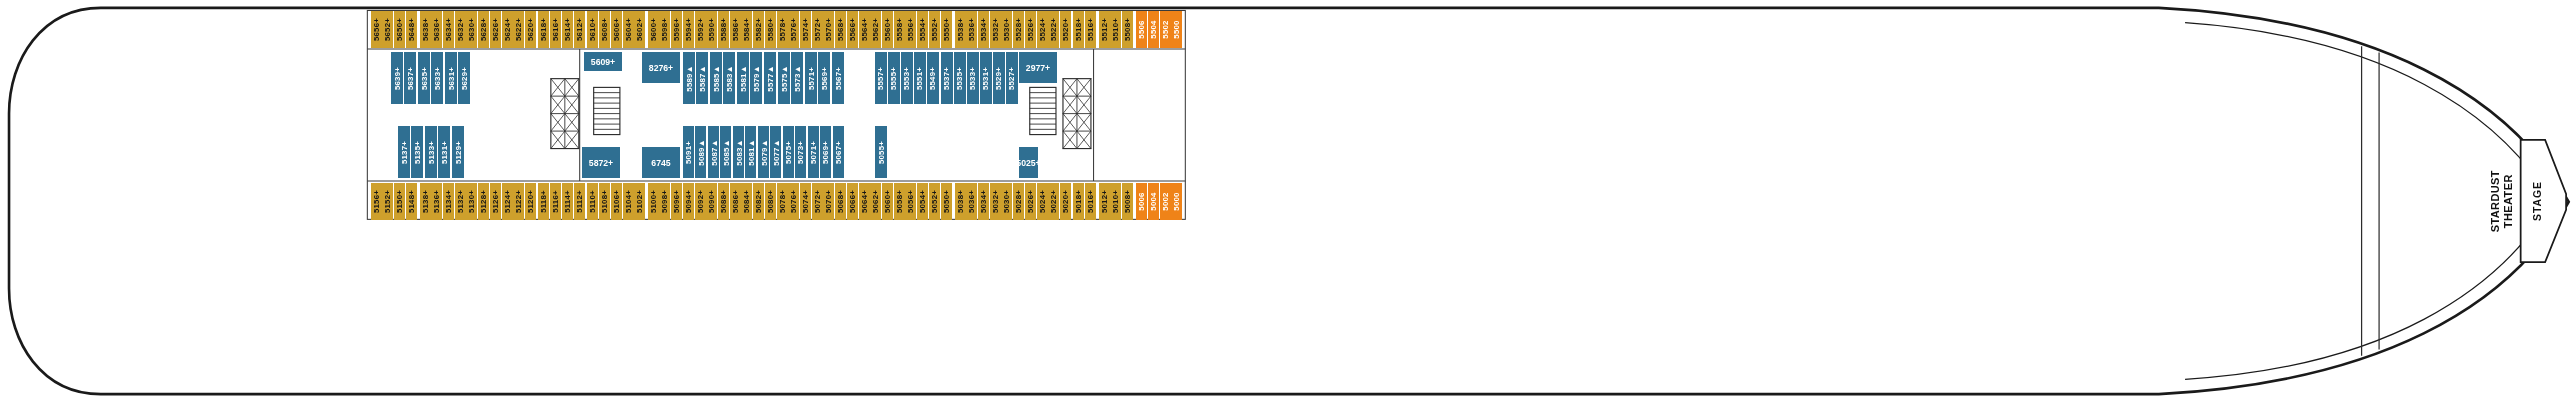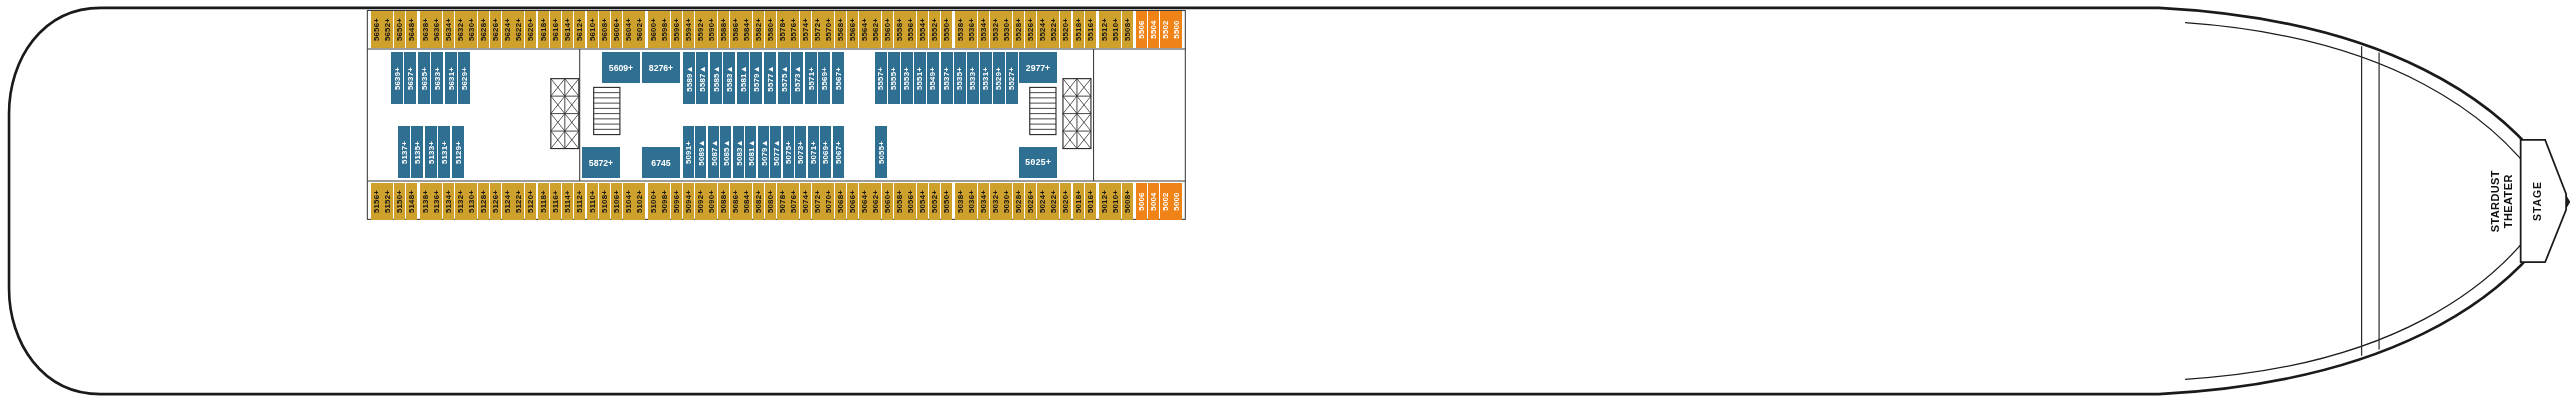--- a/index.html
+++ b/index.html
@@ -622,32 +622,32 @@
     </div>
     <div class="cabin vertical c-blue" style="left: 820px; top: 126px; width: 11.4px; height: 52px;">
       <span>5069+</span>
     </div>
     <div class="cabin vertical c-blue" style="left: 833px; top: 126px; width: 11.4px; height: 52px;">
       <span>5067+</span>
     </div>
     <div class="cabin vertical c-blue" style="left: 875px; top: 126px; width: 12.2px; height: 52px;">
       <span>5055+</span>
     </div>
-    <div class="cabin horizontal c-blue" style="left: 602px; top: 52px; width: 38px; height: 31px;">
+    <div class="cabin horizontal c-blue" style="left: 584px; top: 52px; width: 38px; height: 19px;">
       <span>5609+</span>
     </div>
     <div class="cabin horizontal c-blue" style="left: 642px; top: 52px; width: 38px; height: 31px;">
       <span>8276+</span>
     </div>
     <div class="cabin horizontal c-blue" style="left: 1019px; top: 52px; width: 38px; height: 31px;">
       <span>2977+</span>
     </div>
     <div class="cabin horizontal c-blue" style="left: 582px; top: 147px; width: 38px; height: 31px;">
       <span>5872+</span>
     </div>
     <div class="cabin horizontal c-blue" style="left: 642px; top: 147px; width: 38px; height: 31px;">
       <span>6745</span>
     </div>
-    <div class="cabin horizontal c-blue" style="left: 1019px; top: 147px; width: 38px; height: 31px; font-family: Liberation Mono, monospace;">
+    <div class="cabin horizontal c-blue" style="left: 1019px; top: 147px; width: 19px; height: 31px;">
       <span>5025+</span>
     </div>
   </div>
 
 
 </body></html>

